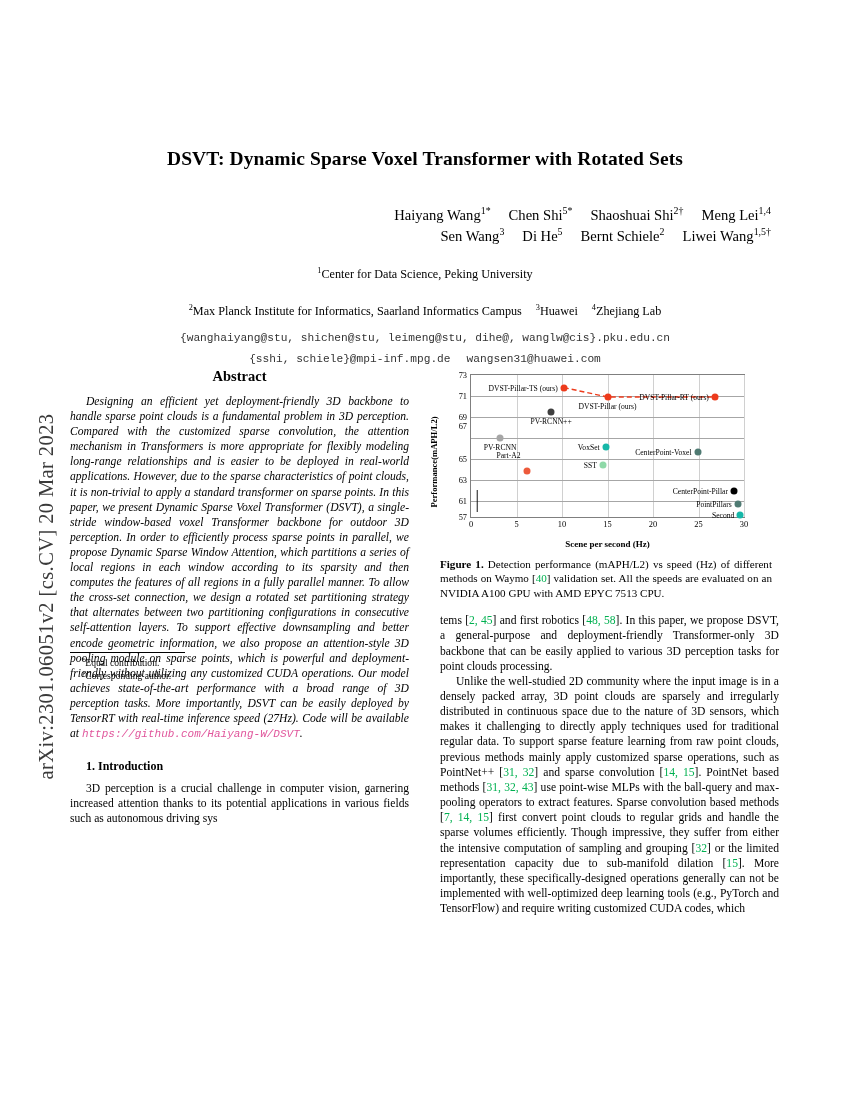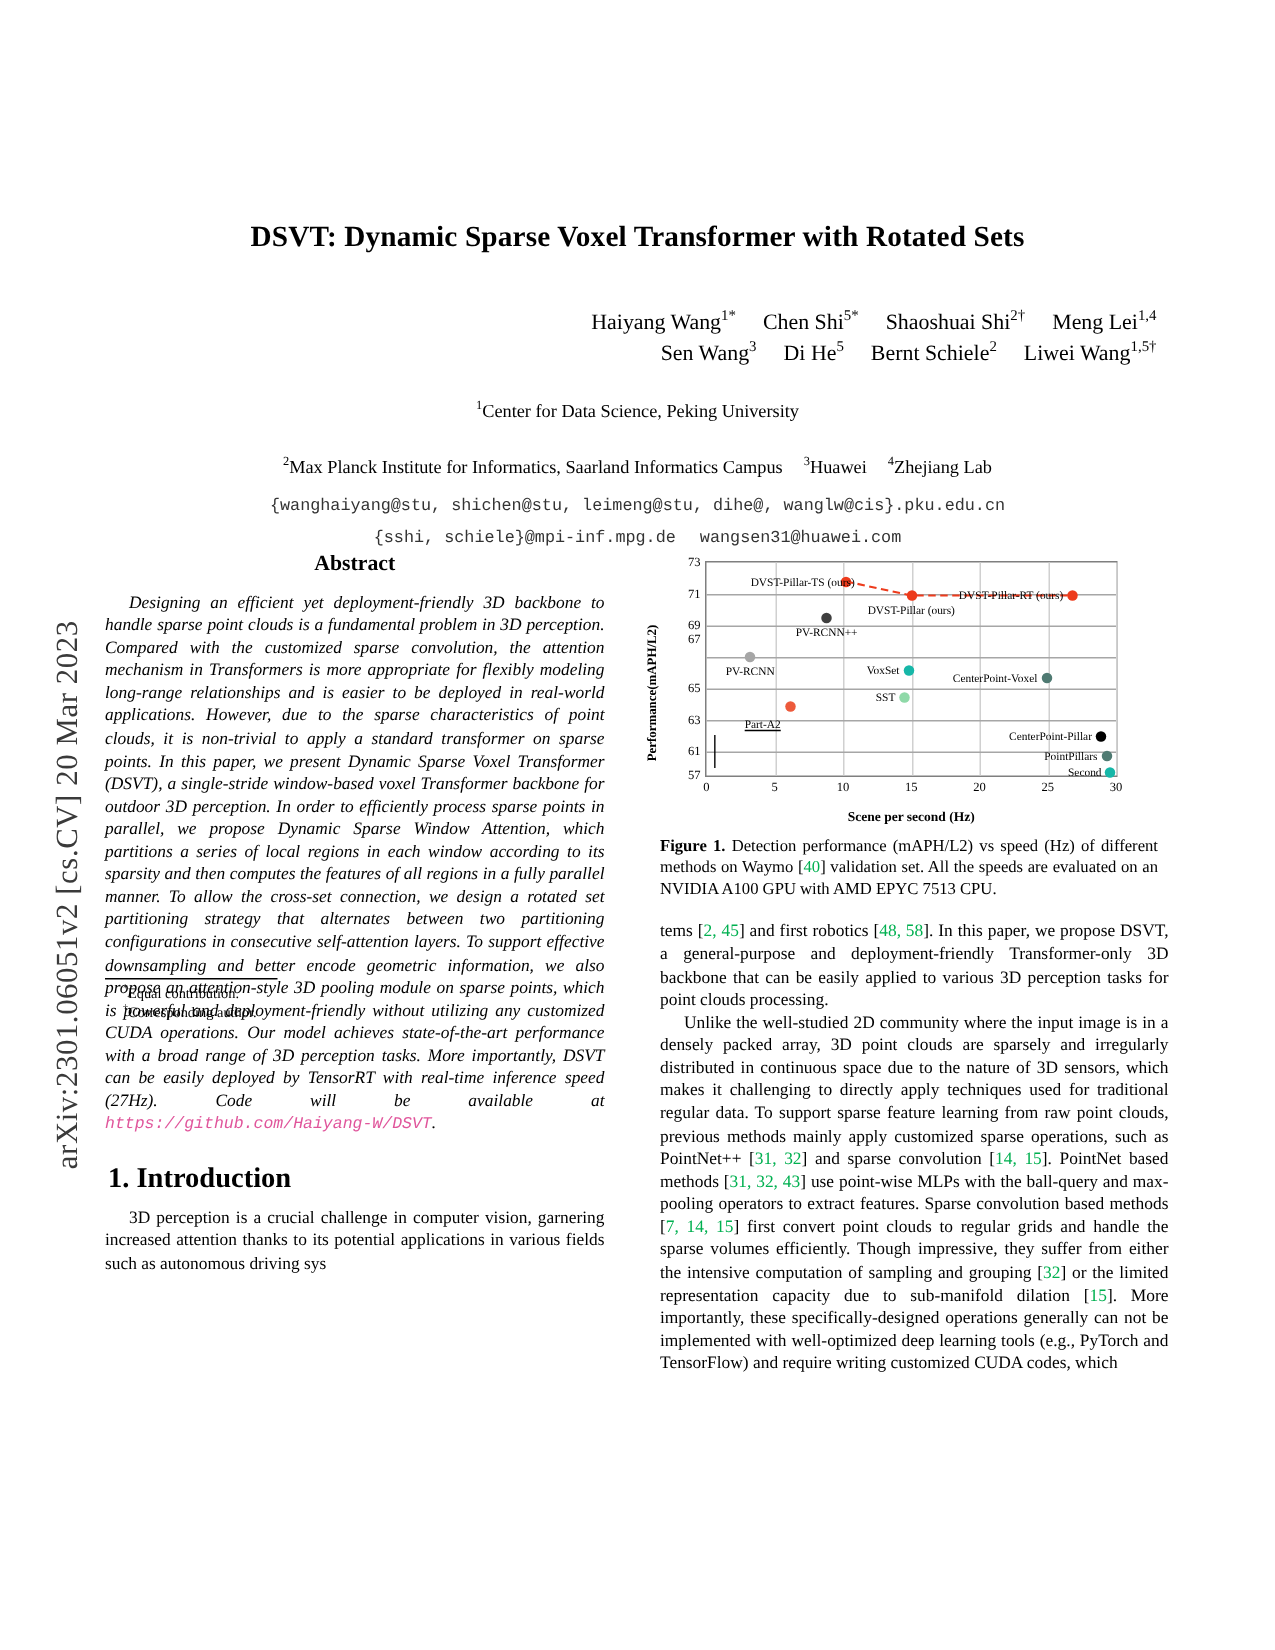--- a/index.html
+++ b/index.html
@@ -73,34 +73,35 @@
   #emails .em2 { margin-top:2px; }
   #emails .gap { display:inline-block; width:16px; }
 
   
   #cols {
     position:absolute;
     top:368px; left:0;
     width:710px;
     display:flex;
     gap:44px;
+    flex-direction:column;
   }
   .col { width:339px; }
 
   .sec-h {
     font-size:14.5px;
     font-weight:bold;
     text-align:center;
     margin:0 0 9px 0;
   }
   .sec-h-left {
-    font-size:19px;
+    font-size:12px;
     font-weight:bold;
     text-align:left;
-    margin:17px 0 7px 2px;
+    margin:17px 0 7px 16px;
   }
   p.abs {
     font-style:italic;
     font-size:11.6px;
     line-height:15.1px;
     text-align:justify;
     margin:0;
     text-indent:16px;
     hyphens:auto;
   }
@@ -283,37 +284,37 @@
           <div class="xtick" style="left: 91px;">10</div>
           <div class="xtick" style="left: 136.5px;">15</div>
           <div class="xtick" style="left: 182px;">20</div>
           <div class="xtick" style="left: 227.5px;">25</div>
           <div class="xtick" style="left: 273px;">30</div>
           <div id="axis-break" style="left: -5px; top: 119.67px; transform: rotate(90deg);">⸺</div>
           <svg width="273" height="142" style="position: absolute; left: 0px; top: 0px;">
             <polyline points="92.82,12.56700000000003 136.5,21.992249999999938 243.88,21.992249999999938" fill="none" stroke="#ED3B1C" stroke-width="1.4" stroke-dasharray="5,3"></polyline>
           </svg>
           <div class="pt" title="DVST-Pillar-TS (ours)" style="left: 92.82px; top: 12.567px; background: rgb(237, 59, 28);"></div>
-          <div class="plabel" style="left: 86.82px; top: 12.567px; margin-left: 12px;">DVST-Pillar-TS (ours)</div>
+          <div class="plabel" style="left: 86.82px; top: 12.567px;">DVST-Pillar-TS (ours)</div>
           <div class="pt" title="DVST-Pillar (ours)" style="left: 136.5px; top: 21.9922px; background: rgb(237, 59, 28);"></div>
           <div class="plabel below" style="left: 136.5px; top: 26.9922px;">DVST-Pillar (ours)</div>
           <div class="pt" title="DVST-Pillar-RT (ours)" style="left: 243.88px; top: 21.9922px; background: rgb(237, 59, 28);"></div>
           <div class="plabel" style="left: 237.88px; top: 21.9922px;">DVST-Pillar-RT (ours)</div>
           <div class="pt" title="PV-RCNN++" style="left: 80.08px; top: 36.6538px; background: rgb(63, 63, 63);"></div>
           <div class="plabel below" style="left: 80.08px; top: 41.6538px;">PV-RCNN++</div>
           <div class="pt" title="PV-RCNN" style="left: 29.12px; top: 62.835px; background: rgb(166, 166, 166);"></div>
           <div class="plabel below" style="left: 29.12px; top: 67.835px;">PV-RCNN</div>
           <div class="pt" title="VoxSet" style="left: 134.68px; top: 72.2602px; background: rgb(22, 183, 168);"></div>
           <div class="plabel" style="left: 128.68px; top: 72.2602px;">VoxSet</div>
           <div class="pt" title="CenterPoint-Voxel" style="left: 226.59px; top: 77.4965px; background: rgb(79, 122, 114);"></div>
           <div class="plabel" style="left: 220.59px; top: 77.4965px;">CenterPoint-Voxel</div>
           <div class="pt" title="SST" style="left: 131.95px; top: 90.0635px; background: rgb(143, 217, 168);"></div>
           <div class="plabel" style="left: 125.95px; top: 90.0635px;">SST</div>
           <div class="pt" title="Part-A2" style="left: 55.51px; top: 96.347px; background: rgb(237, 90, 59);"></div>
-          <div class="plabel" style="left: 49.51px; top: 108px; text-decoration: underline;">Part-A2</div>
+          <div class="plabel" style="left: 49.51px; top: 80px;">Part-A2</div>
           <div class="pt" title="CenterPoint-Pillar" style="left: 262.99px; top: 116.245px; background: rgb(0, 0, 0);"></div>
           <div class="plabel" style="left: 256.99px; top: 116.245px;">CenterPoint-Pillar</div>
           <div class="pt" title="PointPillars" style="left: 266.63px; top: 128.936px; background: rgb(79, 122, 114);"></div>
           <div class="plabel" style="left: 260.63px; top: 128.936px;">PointPillars</div>
           <div class="pt" title="Second" style="left: 269.36px; top: 140.367px; background: rgb(22, 183, 168);"></div>
           <div class="plabel" style="left: 263.36px; top: 140.367px;">Second</div>
         </div>
       <div id="xlabel">Scene per second (Hz)</div>
     </div>
     <div id="fig-caption"><b>Figure 1.</b><span> Detection performance (mAPH/L2) vs speed (Hz) of different methods on Waymo [</span><span class="cite">40</span><span>] validation set. All the speeds are evaluated on an NVIDIA A100 GPU with AMD EPYC 7513 CPU.</span></div>

